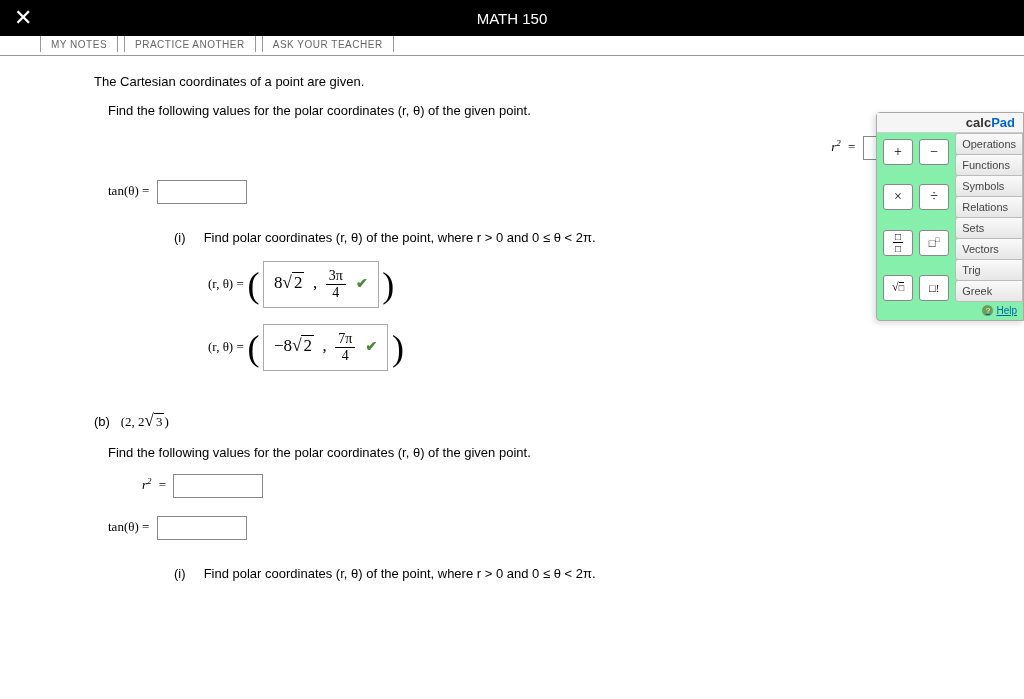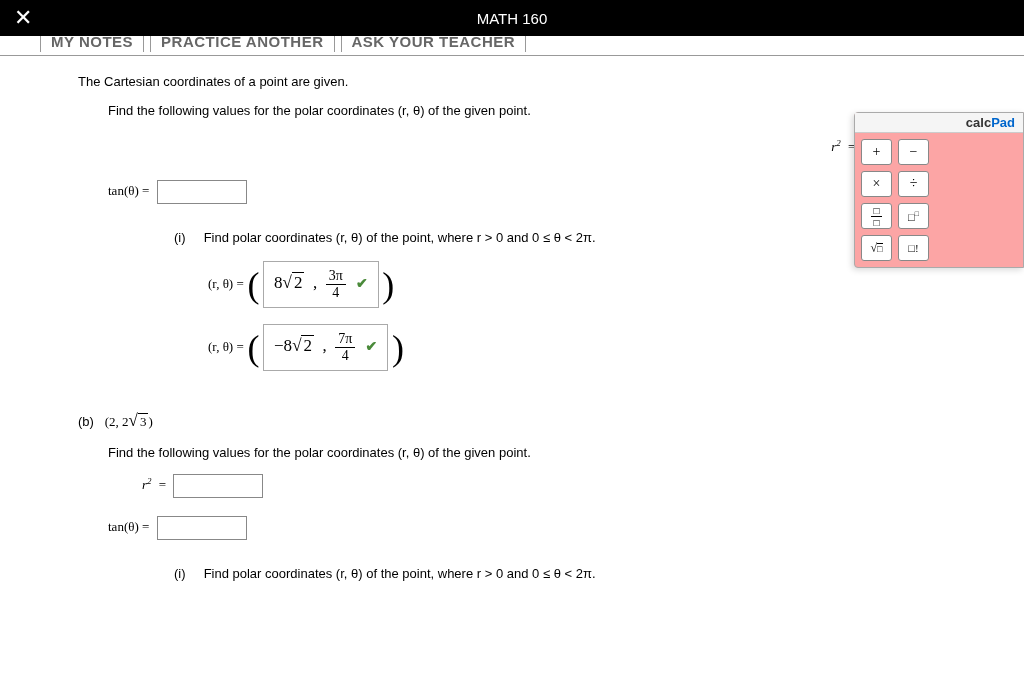--- a/index.html
+++ b/index.html
@@ -1,61 +1,61 @@
 <!DOCTYPE html>
 <html><head>
 <meta charset="utf-8">
 <style>
 * { box-sizing: border-box; margin: 0; padding: 0; }
 body { font-family: Arial, Helvetica, sans-serif; font-size: 13px; background: #fff; width: 1024px; height: 699px; overflow: hidden; }
 .topbar { background: #000; color: #fff; height: 36px; display: flex; align-items: center; justify-content: center; position: relative; }
 .topbar .close { position: absolute; left: 14px; font-size: 22px; font-weight: 300; cursor: pointer; }
 .topbar .title { font-size: 15px; }
 .tabstrip { background: #fff; height: 20px; border-bottom: 1px solid #999; display:flex; padding-left:40px; gap:6px; overflow:hidden; }
-.tabstrip .tab { border:1px solid #999; border-bottom:none; padding:2px 10px; font-size:15px; color:#666; letter-spacing:0.5px; border-radius:3px 3px 0 0; margin-top:-8px; height:24px; display:flex; align-items:flex-end;font-weight:bold; }
+.tabstrip .tab { border:1px solid #999; border-bottom:none; padding:2px 10px; font-size:10px; color:#666; letter-spacing:0.5px; border-radius:3px 3px 0 0; margin-top:-8px; height:24px; display:flex; align-items:flex-end; }
 .content-wrap { position: relative; height: 643px; background:#fff; }
 .page { position:absolute; left:30px; top:0; right:0; bottom:0; background:#fff; padding:18px 48px 10px 48px; overflow:hidden; }
 .line { margin-bottom:14px; }
 .r2 { font-style: italic; }
 .sup { font-size:9px; vertical-align:super; }
 .input { border:1px solid #888; height:24px; width:90px; display:inline-block; vertical-align:middle; background:#fff; }
 .xmark { color:#c33; font-weight:bold; margin-left:8px; font-size:14px; }
 .check { color:#4a8a3a; font-weight:bold; margin-left:6px; font-size:14px; }
-.indent0 { margin-left:0; }
+.indent0 { margin-left:16px; }
 .indent1 { margin-left:30px; }
 .indent2 { margin-left:64px; }
 .indent3 { margin-left:96px; }
 .roman { display:inline-block; width:26px; }
 .big-paren { font-family:'Times New Roman',serif; font-size:36px; vertical-align:middle; font-weight:300; }
 .answer-box { border:1px solid #aaa; padding:6px 10px; display:inline-block; vertical-align:middle; font-family:'Times New Roman',serif; font-size:17px; }
 .sqrt-group { display:inline-flex; align-items:baseline; }
 .sqrt-sym { font-size:17px; }
 .sqrt-arg { border-top:1px solid #000; padding:0 2px; }
 .frac { display:inline-block; vertical-align:middle; text-align:center; font-size:14px; }
 .frac .num { border-bottom:1px solid #000; padding:0 3px; }
 .frac .den { padding:0 3px; }
 .math { font-family:'Times New Roman',serif; }
-.calcpad { position:absolute; right:0; top:56px; width:170px; background:#fca5a5; border:1px solid #aaa; border-radius:4px 0 0 4px; font-size:11px; box-shadow:-2px 2px 6px rgba(0,0,0,0.15); }
+.calcpad { position:absolute; right:0; top:56px; width:148px; background:#86efac; border:1px solid #aaa; border-radius:4px 0 0 4px; font-size:11px; box-shadow:-2px 2px 6px rgba(0,0,0,0.15); }
 .calcpad .header { text-align:right; padding:2px 8px; font-size:13px; font-weight:bold; background:#f5f5f5; border-bottom:1px solid #ccc; }
 .calcpad .header .c1{color:#333;} .calcpad .header .c2{color:#0066cc;}
 .calcpad .body { display:flex; }
 .calcpad .btns { width:80px; padding:6px; display:grid; grid-template-columns:1fr 1fr; gap:6px; }
 .calcpad .pbtn { border:1.5px solid #888; background:#fff; border-radius:3px; height:26px; display:flex; align-items:center; justify-content:center; font-family:'Times New Roman',serif; font-size:14px; cursor:pointer; }
 .calcpad .cats { flex:1; display:flex; flex-direction:column; }
 .calcpad .cat { border:1px solid #bbb; background:linear-gradient(#fafafa,#e6e6e6); padding:4px 6px; font-size:11px; color:#444; cursor:pointer; border-radius:3px 0 0 3px; margin-bottom:-1px; }
 .calcpad .help { padding:4px 6px; font-size:10px; color:#0066aa; text-decoration:underline; display:flex; align-items:center; gap:3px; justify-content:flex-end; cursor:pointer; }
 .calcpad .help::before { content:"?"; display:inline-flex; width:11px; height:11px; border-radius:50%; background:#6a9e5a; color:#fff; font-size:8px; align-items:center; justify-content:center; text-decoration:none; }
 .pbtn .frac{font-size:10px;} .pbtn .frac .num,.pbtn .frac .den{padding:0 2px;}
 </style>
 </head>
 <body>
 
 <div class="topbar">
   <span class="close">✕</span>
-  <span class="title">MATH 160</span>
+  <span class="title">MATH 150</span>
 </div>
 
 <div class="tabstrip">
   <div class="tab">MY NOTES</div>
   <div class="tab">PRACTICE ANOTHER</div>
   <div class="tab">ASK YOUR TEACHER</div>
 </div>
 
 <div class="content-wrap">
 <div class="page">
@@ -158,16 +158,27 @@
       <div class="pbtn">
             <span style="font-size:11px;">□<sup style="font-size:7px;">□</sup></span>
           </div>
       <div class="pbtn">
             <span style="font-size:12px;">√<span style="border-top:1px solid #000;font-size:9px;">□</span></span>
           </div>
       <div class="pbtn">
             <span style="font-size:11px;">□!</span>
           </div>
     </div>
+    <div class="cats">
+      <div class="cat">Operations</div>
+      <div class="cat">Functions</div>
+      <div class="cat">Symbols</div>
+      <div class="cat">Relations</div>
+      <div class="cat">Sets</div>
+      <div class="cat">Vectors</div>
+      <div class="cat">Trig</div>
+      <div class="cat">Greek</div>
+      <div class="help">Help</div>
+    </div>
   </div>
 </div>
 
 </div>
 
 </body></html>

